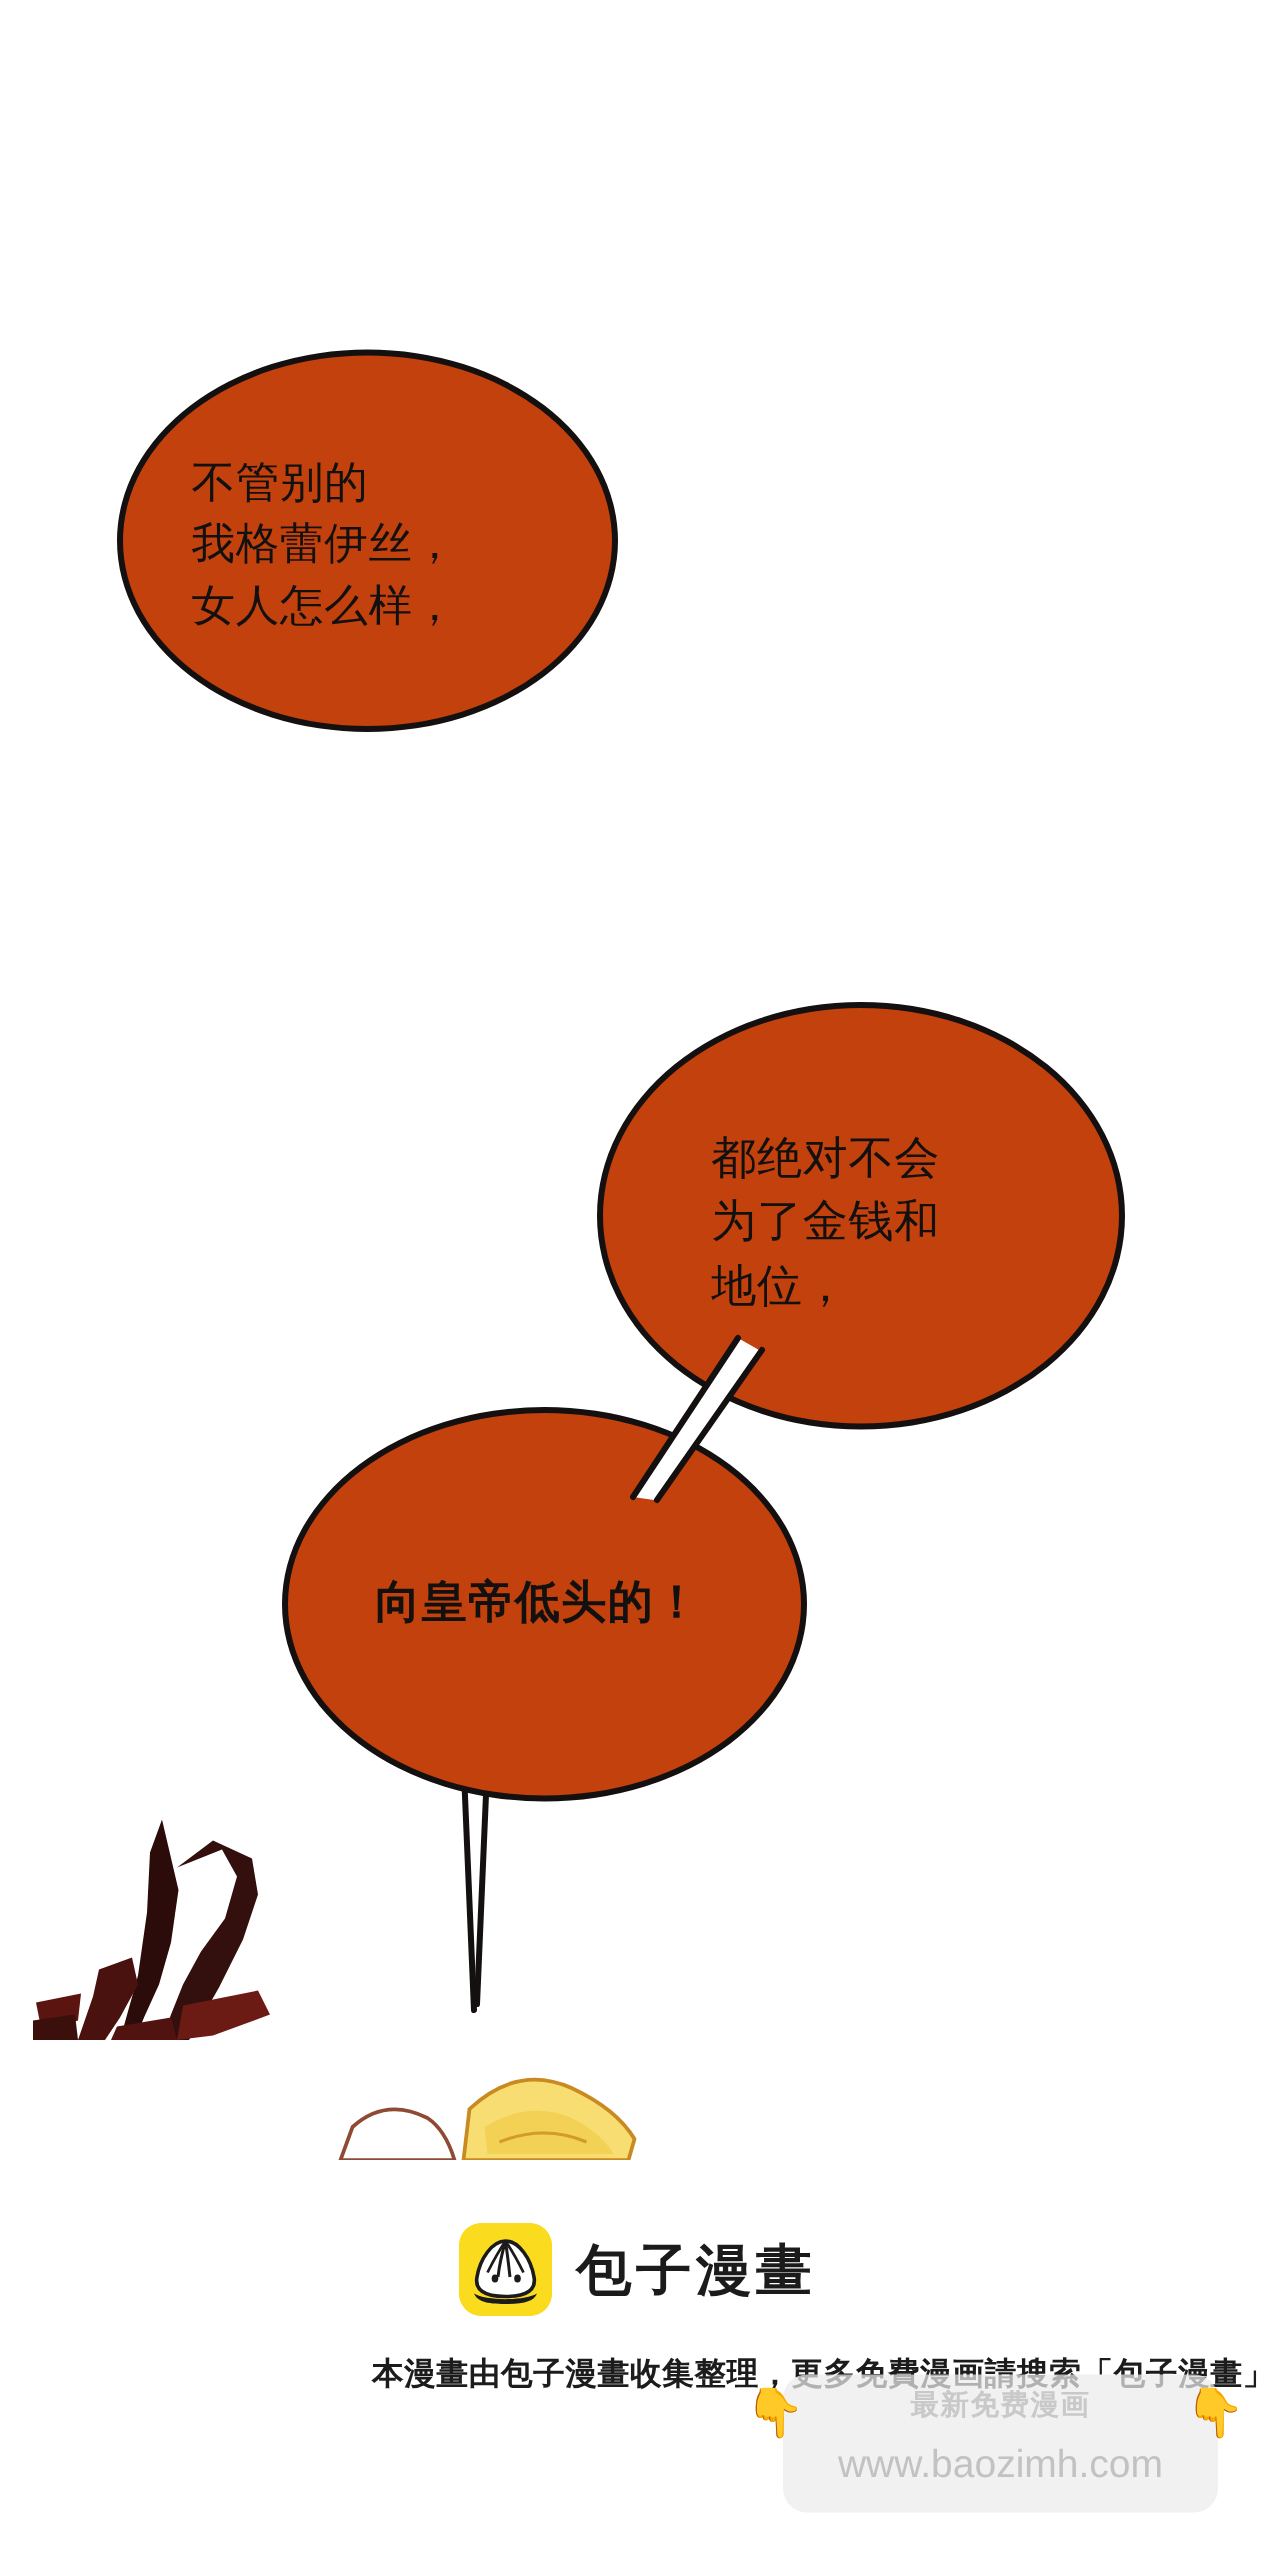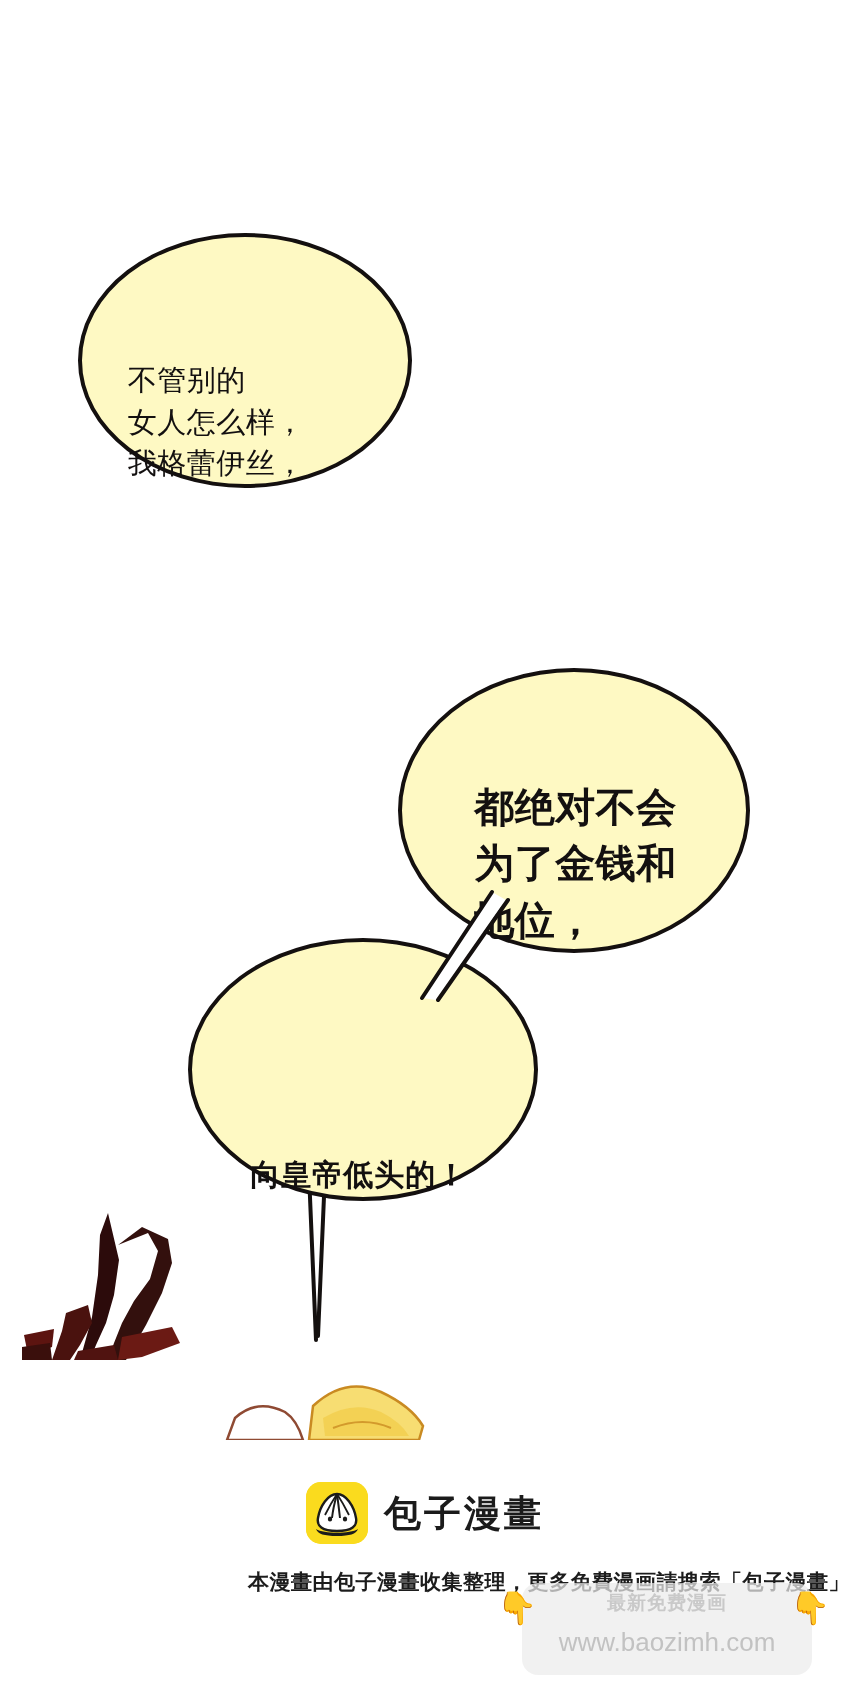--- a/index.html
+++ b/index.html
@@ -25,25 +25,25 @@
     top: 0;
     width: 850px;
     height: 1440px;
     background: #ffffff;
     overflow: hidden;
   }
 
   .bubble {
     position: absolute;
     box-sizing: border-box;
-    background: #fef9c3;
+    background: #c2410c;
     border: 4px solid #14100f;
     border-radius: 50%;
     display: flex;
-    align-items: flex-end;
+    align-items: center;
     z-index: 5;
   }
   .bubble .lines {
     width: 100%;
     padding: 0 10%;
     box-sizing: border-box;
     color: #131010;
     line-height: 1.42;
     letter-spacing: 0.5px;
   }
@@ -63,24 +63,23 @@
   }
 
   
   #bubble-2 {
     left: 398px;
     top: 668px;
     width: 352px;
     height: 285px;
   }
   #bubble-2 .lines {
-    font-size: 40px;
+    font-size: 30px;
     padding-left: 21%;
     margin-top: 10px;
-    font-weight: bold;
   }
 
   
   #bubble-3 {
     left: 188px;
     top: 938px;
     width: 350px;
     height: 263px;
   }
   #bubble-3 .lines {
@@ -242,22 +241,22 @@
 
     <svg id="tail-bubble-3" class="tail-svg" viewBox="0 0 120 200">
       <path d="M58 0 L74 0 L66 190 Z" fill="#ffffff"></path>
       <path d="M58 0 L66 190" fill="none" stroke="#14100f" stroke-width="4" stroke-linecap="round"></path>
       <path d="M76 0 L68 186" fill="none" stroke="#14100f" stroke-width="4" stroke-linecap="round"></path>
     </svg>
 
     <div class="bubble" id="bubble-1">
       <div class="lines">
         <span class="ln">不管别的</span>
+        <span class="ln">我格蕾伊丝，</span>
         <span class="ln">女人怎么样，</span>
-        <span class="ln">我格蕾伊丝，</span>
       </div>
     </div>
 
     <div class="bubble" id="bubble-2">
       <div class="lines">
         <span class="ln">都绝对不会</span>
         <span class="ln">为了金钱和</span>
         <span class="ln">地位，</span>
       </div>
     </div>

